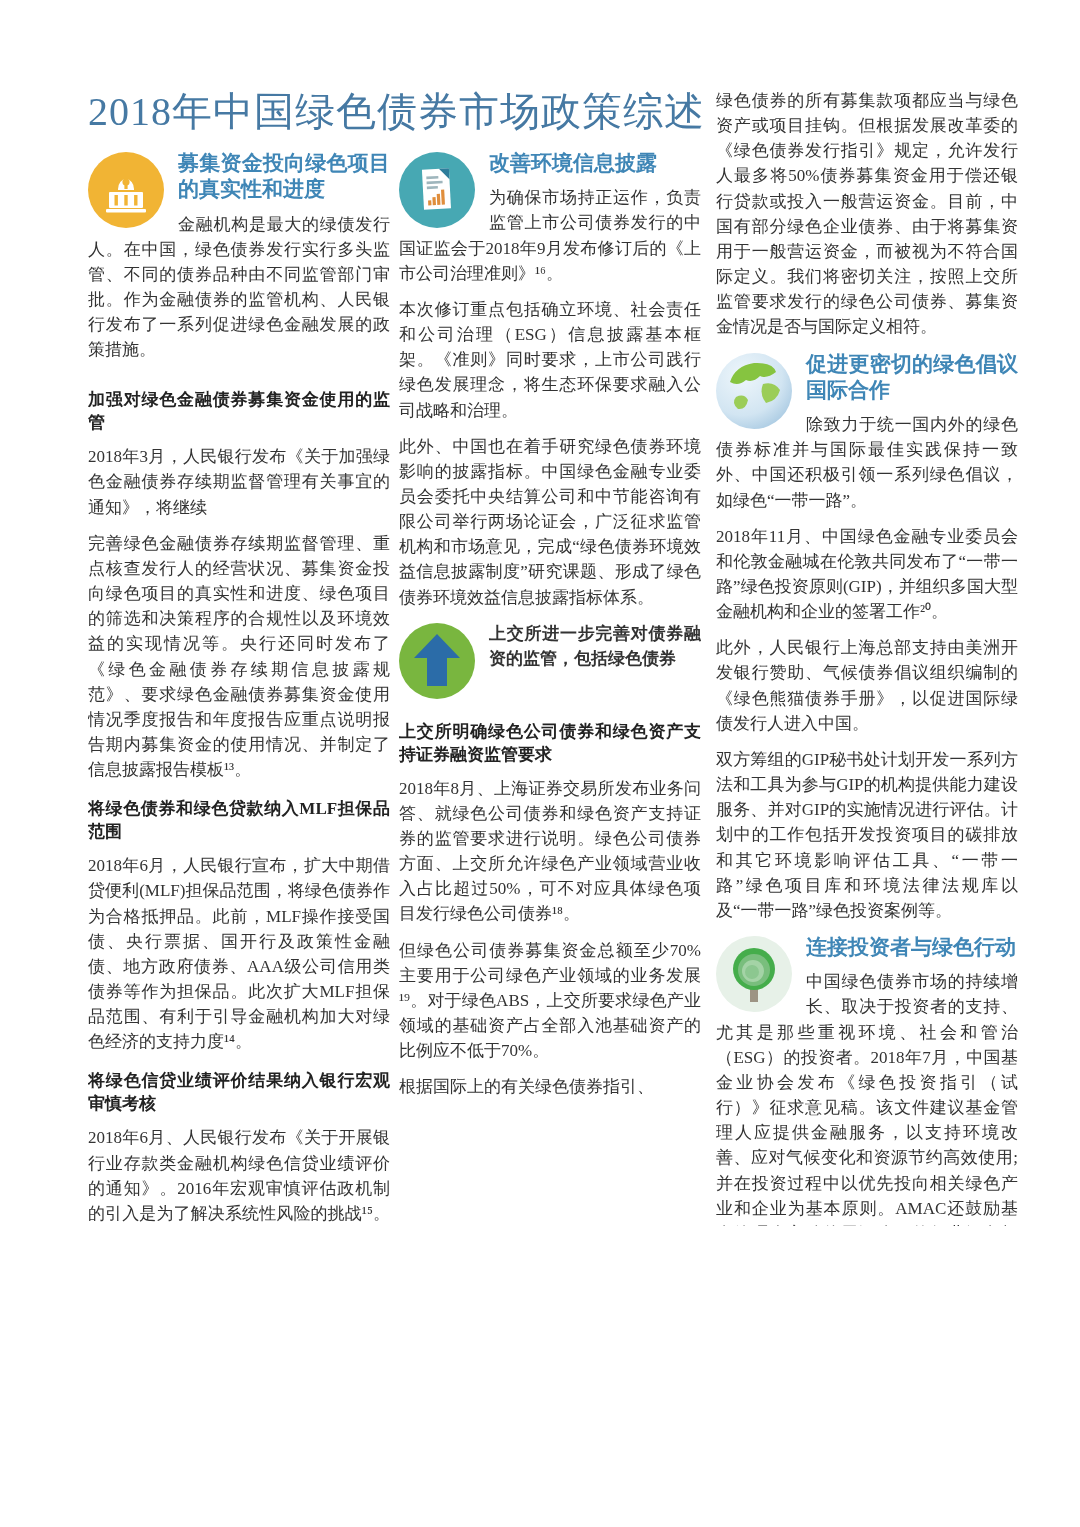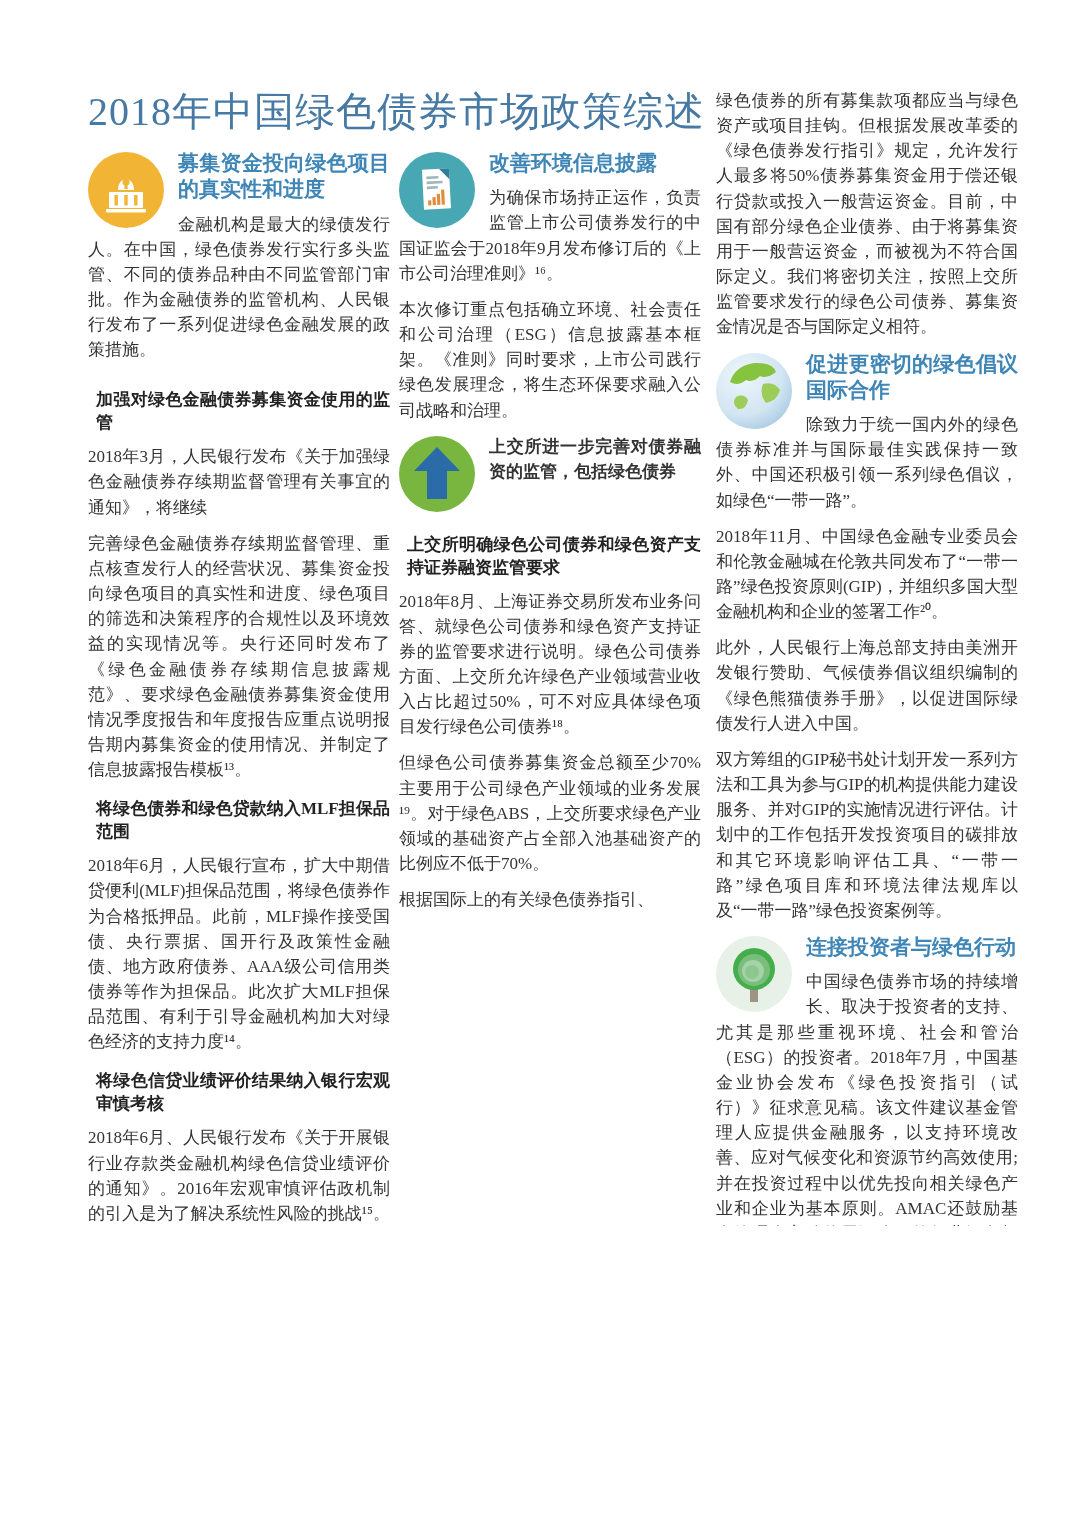--- a/index.html
+++ b/index.html
@@ -10,21 +10,21 @@
   .col{position:absolute;width:302px;font-size:17px;line-height:1.48;text-align:justify;overflow:hidden;}
   .col-1{left:88px;top:150px;max-height:1310px;}
   .col-2{left:399px;top:150px;max-height:1310px;}
   .col-3{left:716px;top:88px;max-height:1372px;}
   .section::after{content:"";display:block;clear:both;}
   .circ-icon{float:left;width:76px;height:76px;margin:2px 14px 6px 0;}
   .circ-icon svg{display:block;width:76px;height:76px;}
   .sec-title{margin:0 0 9px 0;font-size:21px;line-height:1.25;font-weight:bold;color:#3f86b6;}
   .col p{margin:0 0 11px 0;}
   .lead-bold{font-weight:bold;}
-  .sub{font-weight:bold;color:#222;font-size:17px;line-height:1.35;margin:16px 0 9px 8px;}
+  .sub{font-weight:bold;color:#222;font-size:17px;line-height:1.35;margin:16px 0 9px 0;}
   .footer{position:absolute;left:88px;top:1444px;font-size:17px;white-space:nowrap;}
   .footer .f-bold{font-weight:bold;color:#a16207;}
   .footer .f-org{color:#a16207;margin-left:10px;}
   .page-num{position:absolute;left:981px;top:1437px;font-size:17px;color:#8a8a8a;}
   .watermark{position:absolute;left:852px;top:1458px;display:flex;align-items:center;opacity:0.93;z-index:5;
         font-family:"Liberation Sans", sans-serif;}
   .wm-char{font-size:46px;font-weight:bold;line-height:1;font-style:italic;}
   .wm-green{color:#7cc242;}
   .wm-orange{color:#ef8432;}
   .wm-box{display:inline-block;background:#8bc53f;border-radius:6px;padding:3px 8px;margin-left:6px;
@@ -83,20 +83,21 @@
             <rect x="33" y="45" width="3.2" height="8" fill="#E08E3C"></rect>
             <rect x="37.5" y="42" width="3.2" height="11" fill="#E08E3C"></rect>
             <rect x="42" y="38" width="3.2" height="15" fill="#E08E3C"></rect>
           </g>
         </svg>
       </span>
       <h2 class="sec-title">改善环境信息披露</h2>
       <p>为确保市场持正运作，负责监管上市公司债券发行的中国证监会于2018年9月发布修订后的《上市公司治理准则》¹⁶。</p>
     </div>
     <p>本次修订重点包括确立环境、社会责任和公司治理（ESG）信息披露基本框架。《准则》同时要求，上市公司践行绿色发展理念，将生态环保要求融入公司战略和治理。</p>
+    <p>此外、中国也在着手研究绿色债券环境影响的披露指标。中国绿色金融专业委员会委托中央结算公司和中节能咨询有限公司举行两场论证会，广泛征求监管机构和市场意见，完成“绿色债券环境效益信息披露制度”研究课题、形成了绿色债券环境效益信息披露指标体系。</p>
     <div class="section">
       <span class="circ-icon">
         <svg viewBox="0 0 76 76">
           <circle cx="38" cy="38" r="38" fill="#79B63F"></circle>
           <polygon points="38,11 61,35 48,35 48,63 28,63 28,35 15,35" fill="#2B6CA8"></polygon>
         </svg>
       </span>
       <p class="lead-bold">上交所进一步完善对债券融资的监管，包括绿色债券</p>
     </div>
     <h3 class="sub">上交所明确绿色公司债券和绿色资产支持证券融资监管要求</h3>

